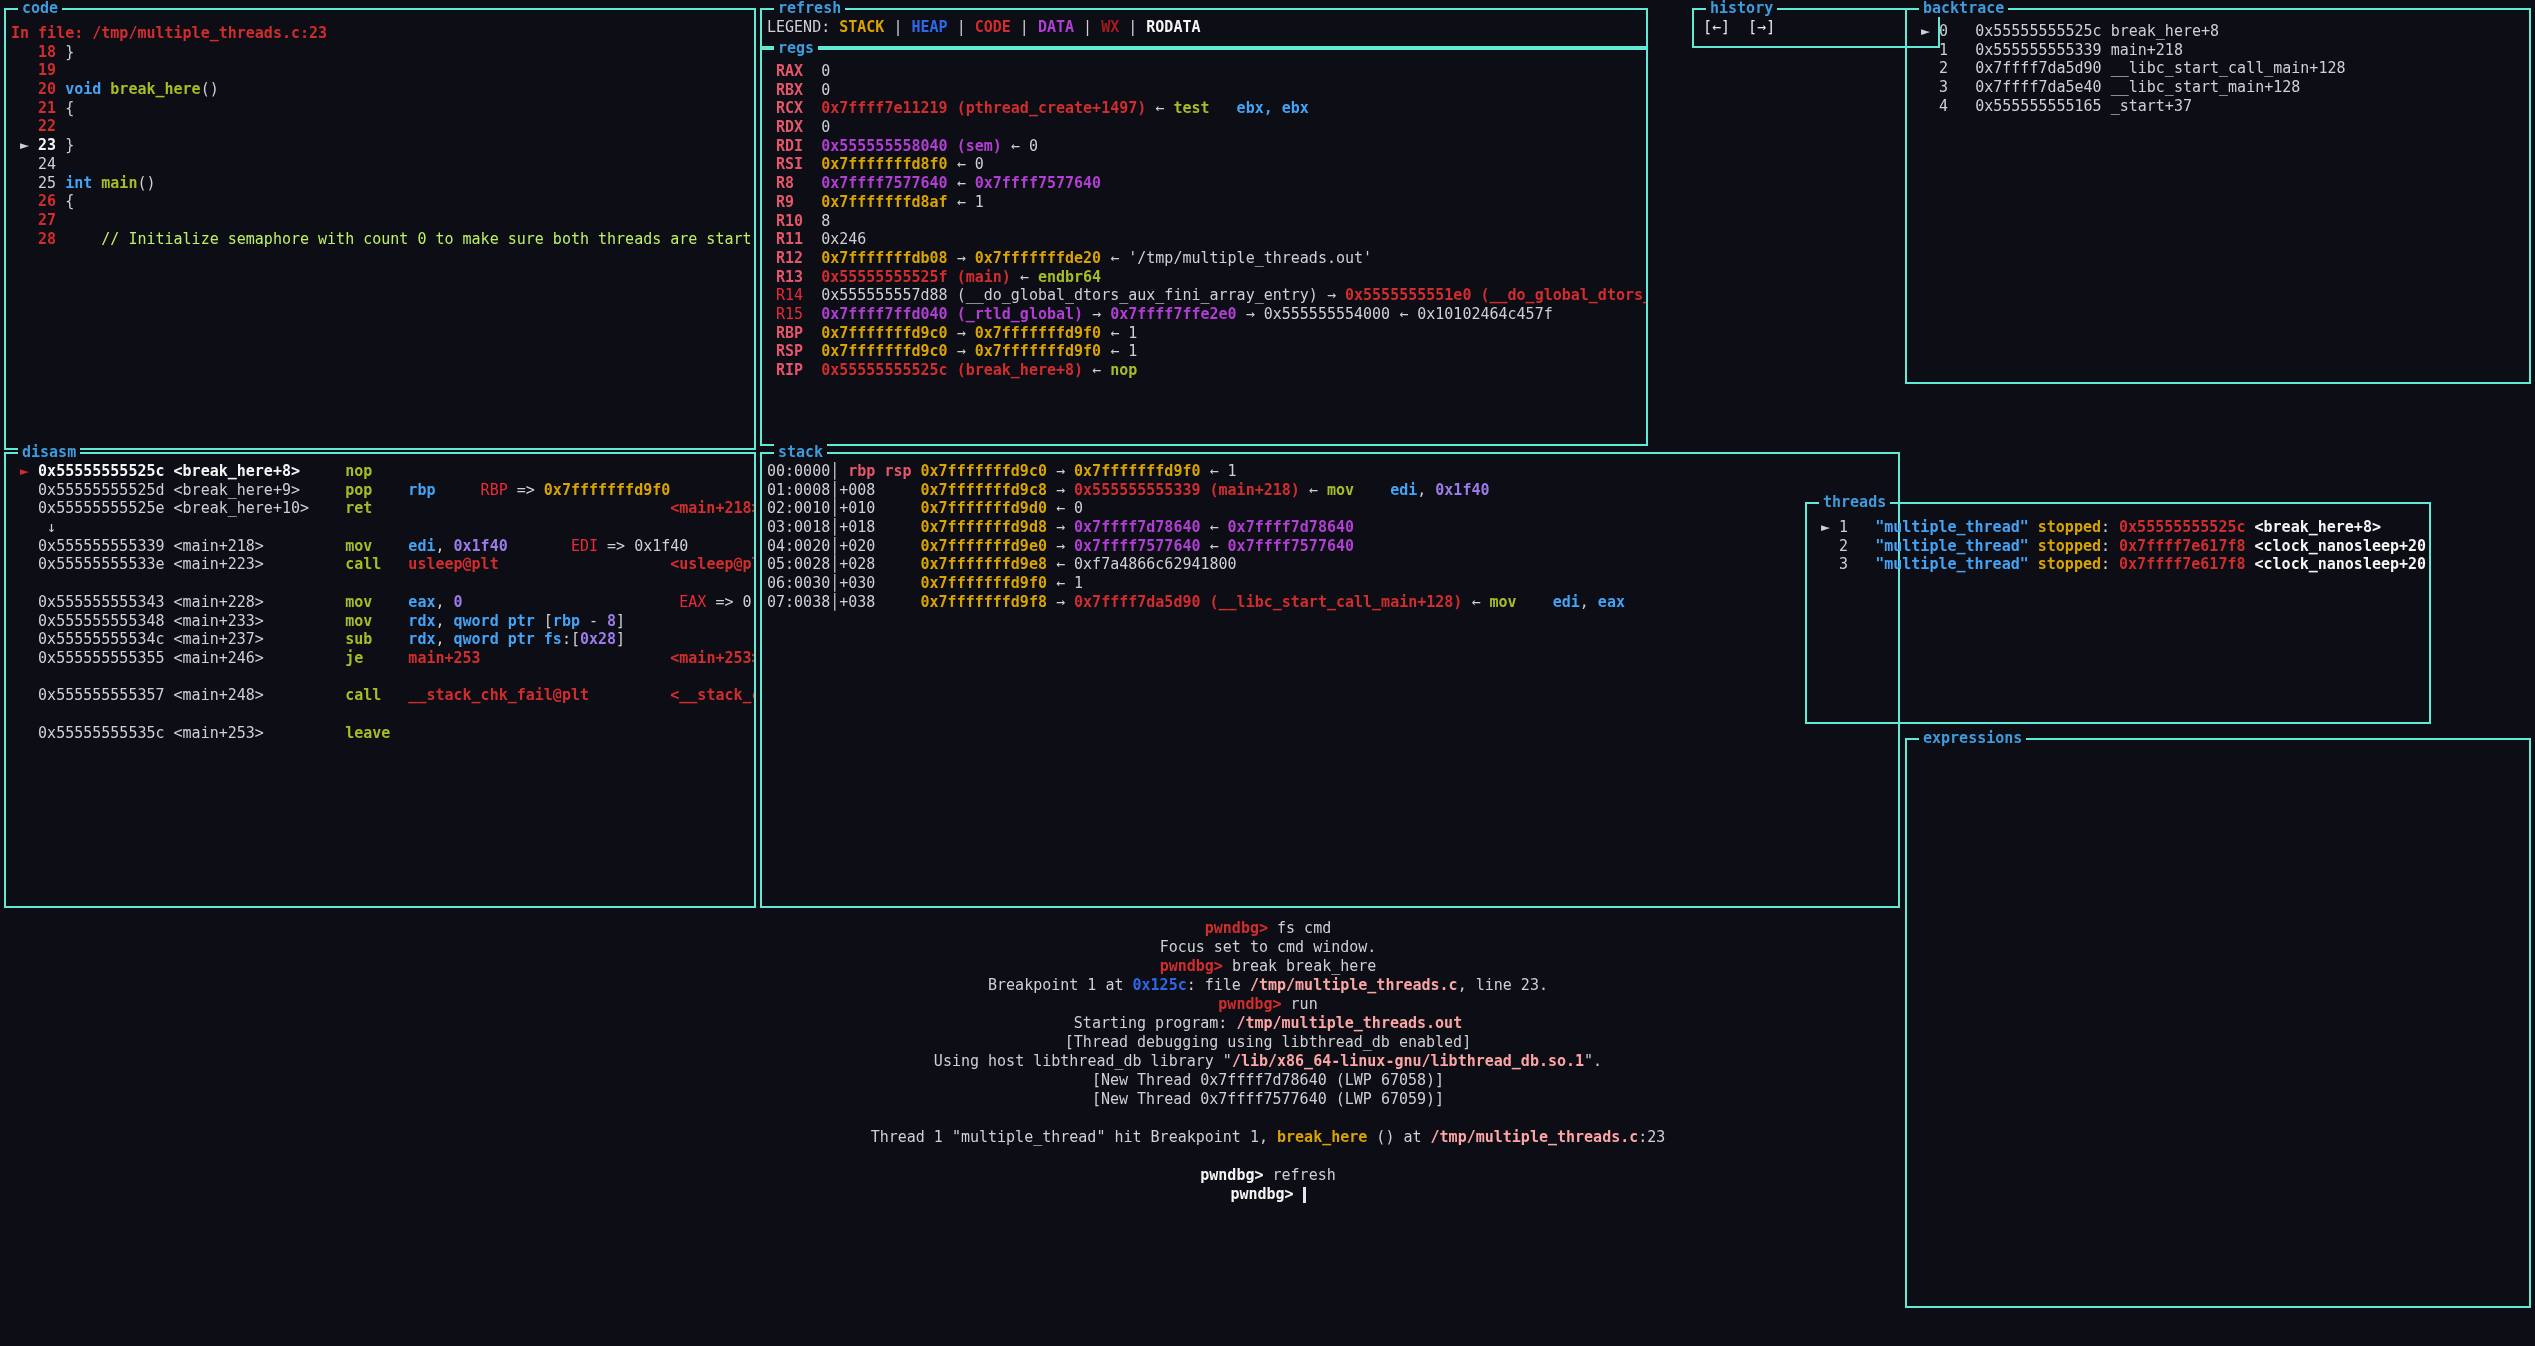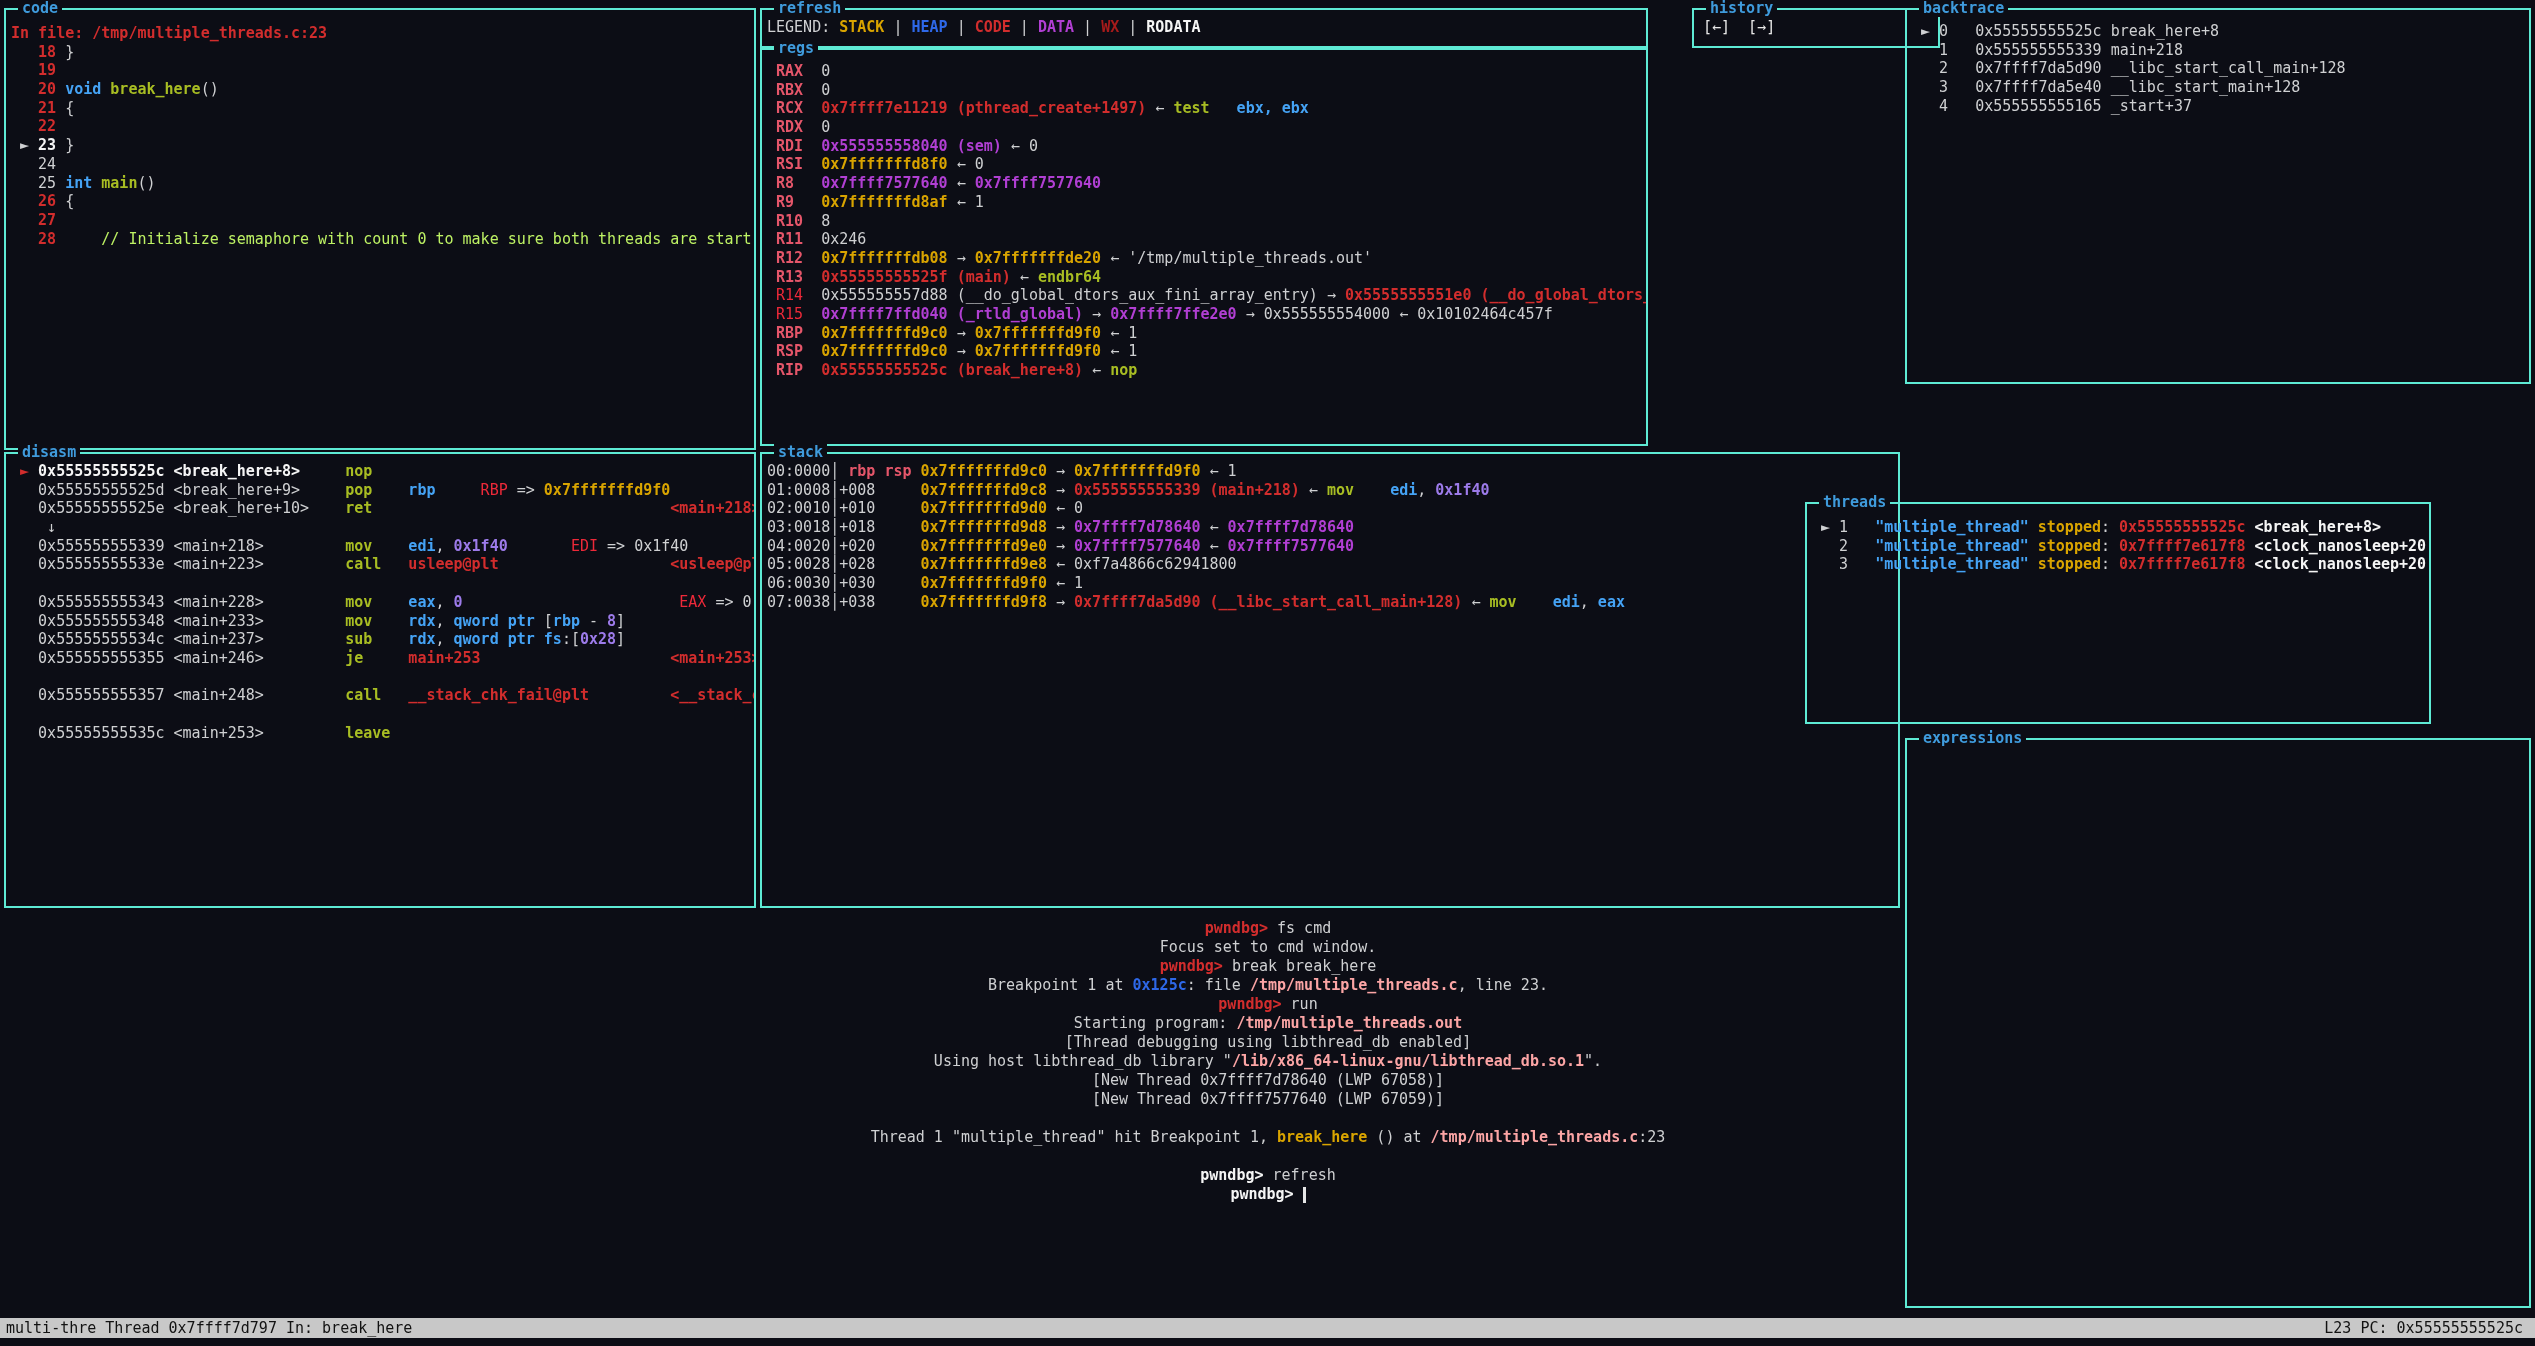--- a/index.html
+++ b/index.html
@@ -84,18 +84,14 @@
     <div class="content pt14"><div class="tl"><span class="c-w"> ► 1   </span><span class="c-b">"multiple_thread"</span><span class="c-w"> </span><span class="c-y">stopped</span><span class="c-w">: </span><span class="c-r">0x55555555525c</span><span class="c-w"> </span><span class="c-W">&lt;break_here+8&gt;</span></div><div class="tl"><span class="c-w">   2   </span><span class="c-b">"multiple_thread"</span><span class="c-w"> </span><span class="c-y">stopped</span><span class="c-w">: </span><span class="c-r">0x7ffff7e617f8</span><span class="c-w"> </span><span class="c-W">&lt;clock_nanosleep+20</span></div><div class="tl"><span class="c-w">   3   </span><span class="c-b">"multiple_thread"</span><span class="c-w"> </span><span class="c-y">stopped</span><span class="c-w">: </span><span class="c-r">0x7ffff7e617f8</span><span class="c-w"> </span><span class="c-W">&lt;clock_nanosleep+20</span></div></div>
   </div>
 
   <div class="panel" style="left:1905px;top:738px;width:626px;height:570px;">
     <span class="ptitle">expressions</span>
     <div class="content pt12"></div>
   </div>
 
   <div class="term"><div class="tl"><span class="c-r">pwndbg&gt; </span><span class="c-w">fs cmd</span></div><div class="tl"><span class="c-w">Focus set to cmd window.</span></div><div class="tl"><span class="c-r">pwndbg&gt; </span><span class="c-w">break break_here</span></div><div class="tl"><span class="c-w">Breakpoint 1 at </span><span class="c-hb">0x125c</span><span class="c-w">: file </span><span class="c-g">/tmp/multiple_threads.c</span><span class="c-w">, line 23.</span></div><div class="tl"><span class="c-r">pwndbg&gt; </span><span class="c-w">run</span></div><div class="tl"><span class="c-w">Starting program: </span><span class="c-g">/tmp/multiple_threads.out</span></div><div class="tl"><span class="c-w">[Thread debugging using libthread_db enabled]</span></div><div class="tl"><span class="c-w">Using host libthread_db library "</span><span class="c-g">/lib/x86_64-linux-gnu/libthread_db.so.1</span><span class="c-w">".</span></div><div class="tl"><span class="c-w">[New Thread 0x7ffff7d78640 (LWP 67058)]</span></div><div class="tl"><span class="c-w">[New Thread 0x7ffff7577640 (LWP 67059)]</span></div><div class="tl"></div><div class="tl"><span class="c-w">Thread 1 "multiple_thread" hit Breakpoint 1, </span><span class="c-y">break_here</span><span class="c-w"> () at </span><span class="c-g">/tmp/multiple_threads.c</span><span class="c-w">:23</span></div><div class="tl"></div><div class="tl"><span class="c-W">pwndbg&gt; </span><span class="c-w">refresh</span></div><div class="tl"><span class="c-W">pwndbg&gt; </span><span class="c-cur"></span></div></div>
 
-  <div class="statusbar">
-    <span class="sleft">multi-thre Thread 0x7ffff7d797 In: break_here</span>
-    <span class="sright">L23    PC: 0x55555555525c</span>
-  </div>
 
 </div>
 
 </body></html>

